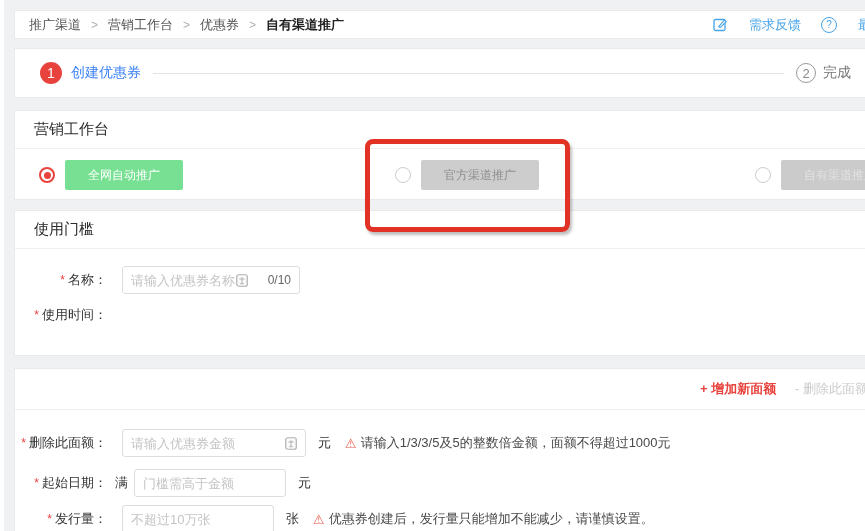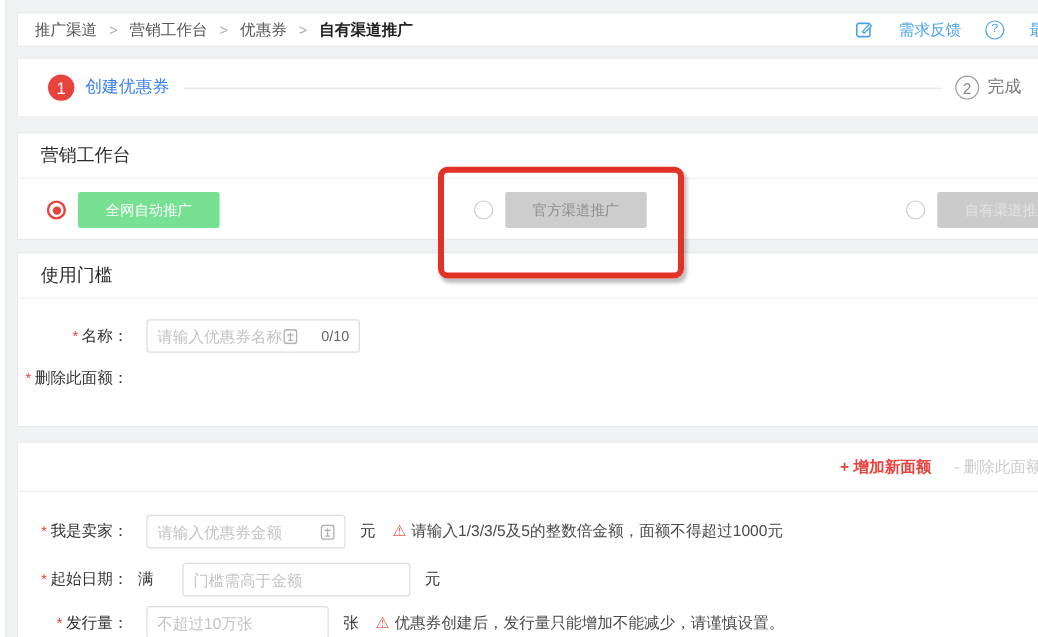--- a/index.html
+++ b/index.html
@@ -74,21 +74,21 @@
   .input-box{
     height:28px;border:1px solid #ddd;border-radius:3px;background:#fff;
     display:flex;align-items:center;padding:0 8px;margin-left:15px;box-sizing:border-box;
   }
   .input-box input{
     border:none;outline:none;padding:0;margin:0;font-size:13px;color:#333;
     font-family:inherit;min-width:0;flex:1;background:transparent;
   }
   .input-box input::placeholder{color:#c4c4c4;}
   .w-name{width:178px;} .w-date{width:190px;justify-content:space-between;cursor:pointer;}
-  .w-amount{width:166px;justify-content:space-between;} .w-threshold{width:190px;margin-left:24px;} .w-issue{width:152px;}
+  .w-amount{width:184px;justify-content:space-between;} .w-threshold{width:152px;margin-left:6px;} .w-issue{width:152px;}
   .counter{color:#666;font-size:12px;margin-left:20px;flex:none;}
   .ph-text{color:#c4c4c4;font-size:13px;}
   .unit{margin-left:12px;flex:none;}
   .prefix{margin-left:8px;flex:none;}
   .warning{display:flex;align-items:center;margin-left:14px;color:#4a4a4a;font-size:13px;white-space:nowrap;}
   .warn-icon{color:#e8594b;font-size:13px;margin-right:4px;font-family:"DejaVu Sans",sans-serif;}
   .icon-flex{flex:none;display:inline-flex;}
 </style>
 </head>
 <body>
@@ -167,34 +167,34 @@
           <rect x="0.75" y="0.75" width="10.5" height="11.5" rx="2" fill="#fafafa" stroke="#b0b0b0" stroke-width="1.2"></rect>
           <path d="M3.4 5 h5.2 M6 3.2 v6.4 M4.2 9.7 h3.6" stroke="#b0b0b0" stroke-width="1" fill="none"></path>
         </svg>
       </span>
       <span class="counter">0/10</span>
     </span>
   </div>
 
   <div class="form-row mt12">
     <span class="form-label">
-      <span class="req">*</span><span>删除此面额：</span>
+      <span class="req">*</span><span>使用时间：</span>
     </span>
   </div>
 </div>
 
 <div class="card" id="denom-card">
   <div class="card-header">
     <span class="header-action-add">+ 增加新面额</span>
     <span class="header-action-remove">- 删除此面额</span>
   </div>
 
   <div class="form-row mt19">
     <span class="form-label">
-      <span class="req">*</span><span>我是卖家：</span>
+      <span class="req">*</span><span>删除此面额：</span>
     </span>
     <span class="input-box w-amount">
       <input type="text" placeholder="请输入优惠券金额" style="">
       <span class="icon-flex">
         <svg width="12" height="13" viewBox="0 0 12 13">
           <rect x="0.75" y="0.75" width="10.5" height="11.5" rx="2" fill="#fafafa" stroke="#b0b0b0" stroke-width="1.2"></rect>
           <path d="M3.4 5 h5.2 M6 3.2 v6.4 M4.2 9.7 h3.6" stroke="#b0b0b0" stroke-width="1" fill="none"></path>
         </svg>
       </span>
     </span>

